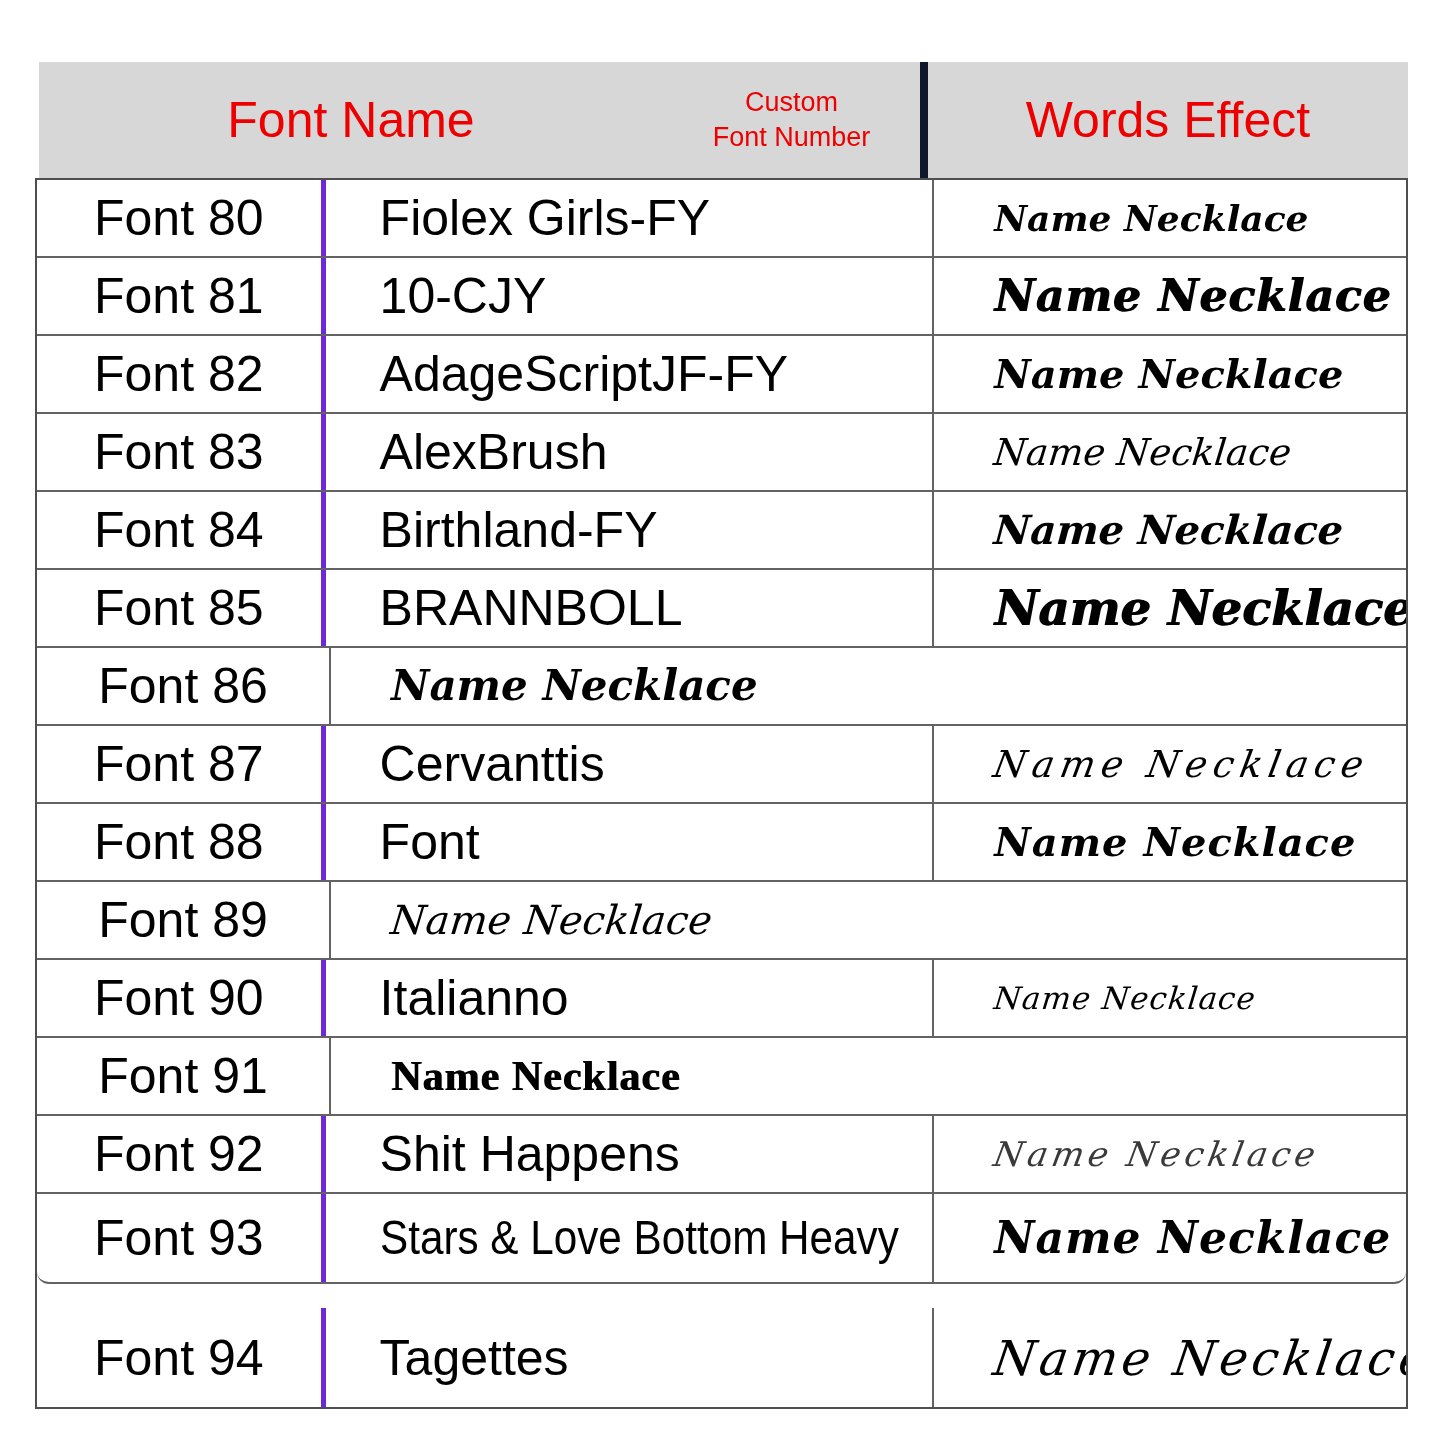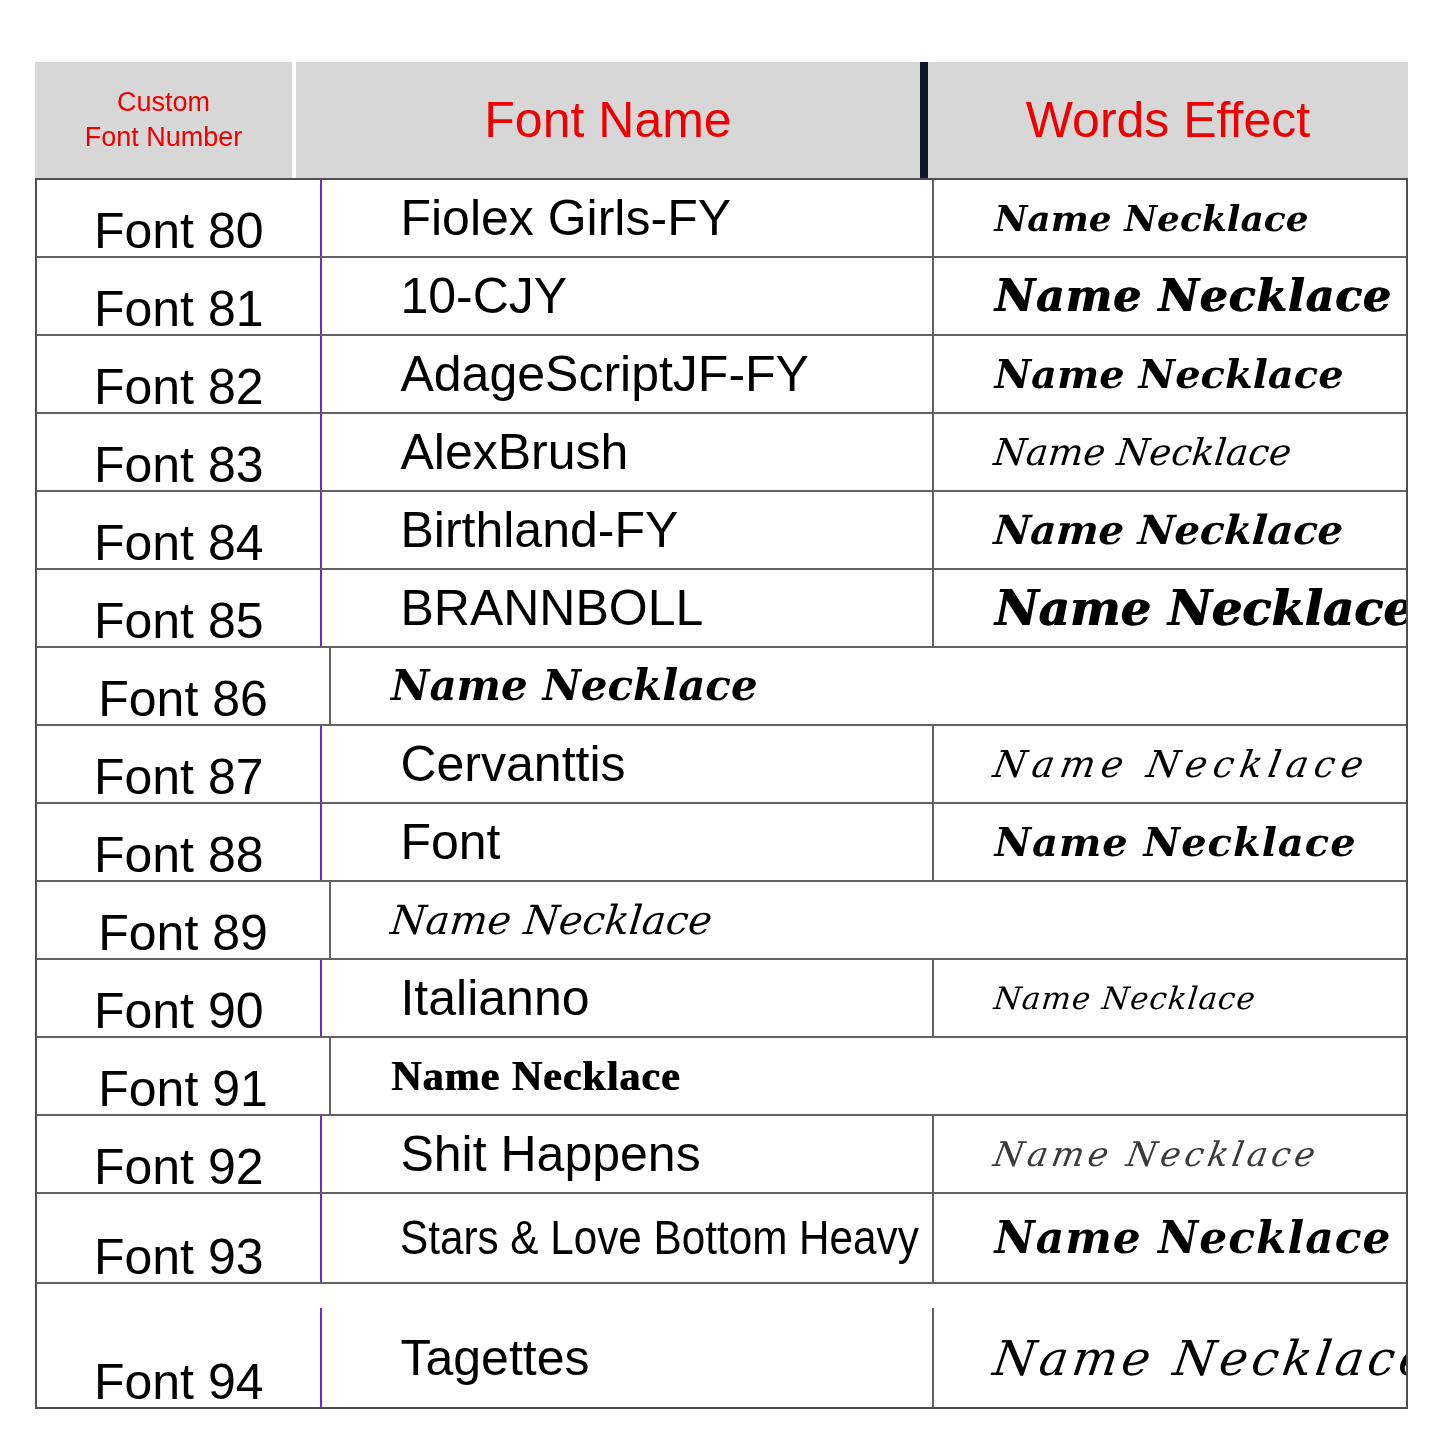--- a/index.html
+++ b/index.html
@@ -57,38 +57,37 @@
     width: 1373px;
     border: 2px solid #4f4f4f;
     background: #ffffff;
   }
   .row {
     display: flex;
     box-sizing: border-box;
     height: 78px;
     border-bottom: 2px solid #636363;
   }
-  .row.h90 { height: 90px; }
+  .row.h90 { height: 90px; border-radius: 12px; }
   .row.h99 { height: 99px; border-bottom: none; margin-top: 24px; }
   .cell {
     box-sizing: border-box;
     display: flex;
     align-items: center;
     overflow: hidden;
   }
   .cell-num {
     width: 292px;
     justify-content: center;
-    align-items: flex-end;
   }
   .cell-name {
     width: 628px;
-    border-left: 2px solid #6d28d9;
+    border-left: 5px solid #6d28d9;
     justify-content: flex-start;
-    padding-left: 78px;
+    padding-left: 54px;
   }
   .cell-fx {
     width: 486px;
     border-left: 2px solid #636363;
     justify-content: flex-start;
     padding-left: 60px;
   }
   .num-text, .name-text {
     font-size: 50px;
     color: #000000;
@@ -127,27 +126,27 @@
   .fx93 { font-size: 44px; font-weight: 700; letter-spacing: 1px; }
   .fx94 { font-size: 48px; font-weight: 400; letter-spacing: 4px; transform: skewX(-8deg); }
 </style>
 </head>
 <body>
 
 <div class="stage">
   <div class="font-table">
 
     <div class="thead">
+      <div class="th th-name">
+        <span class="hlabel">Font Name</span>
+      </div>
       <div class="th th-num">
         <span class="hlabel">Custom
 Font Number</span>
       </div>
-      <div class="th th-name">
-        <span class="hlabel">Font Name</span>
-      </div>
       <div class="th th-fx">
         <span class="hlabel">Words Effect</span>
       </div>
     </div>
 
     <div class="tbody">
 
       <div class="row">
         <div class="cell cell-num">
             <span class="num-text">Font 80</span>

